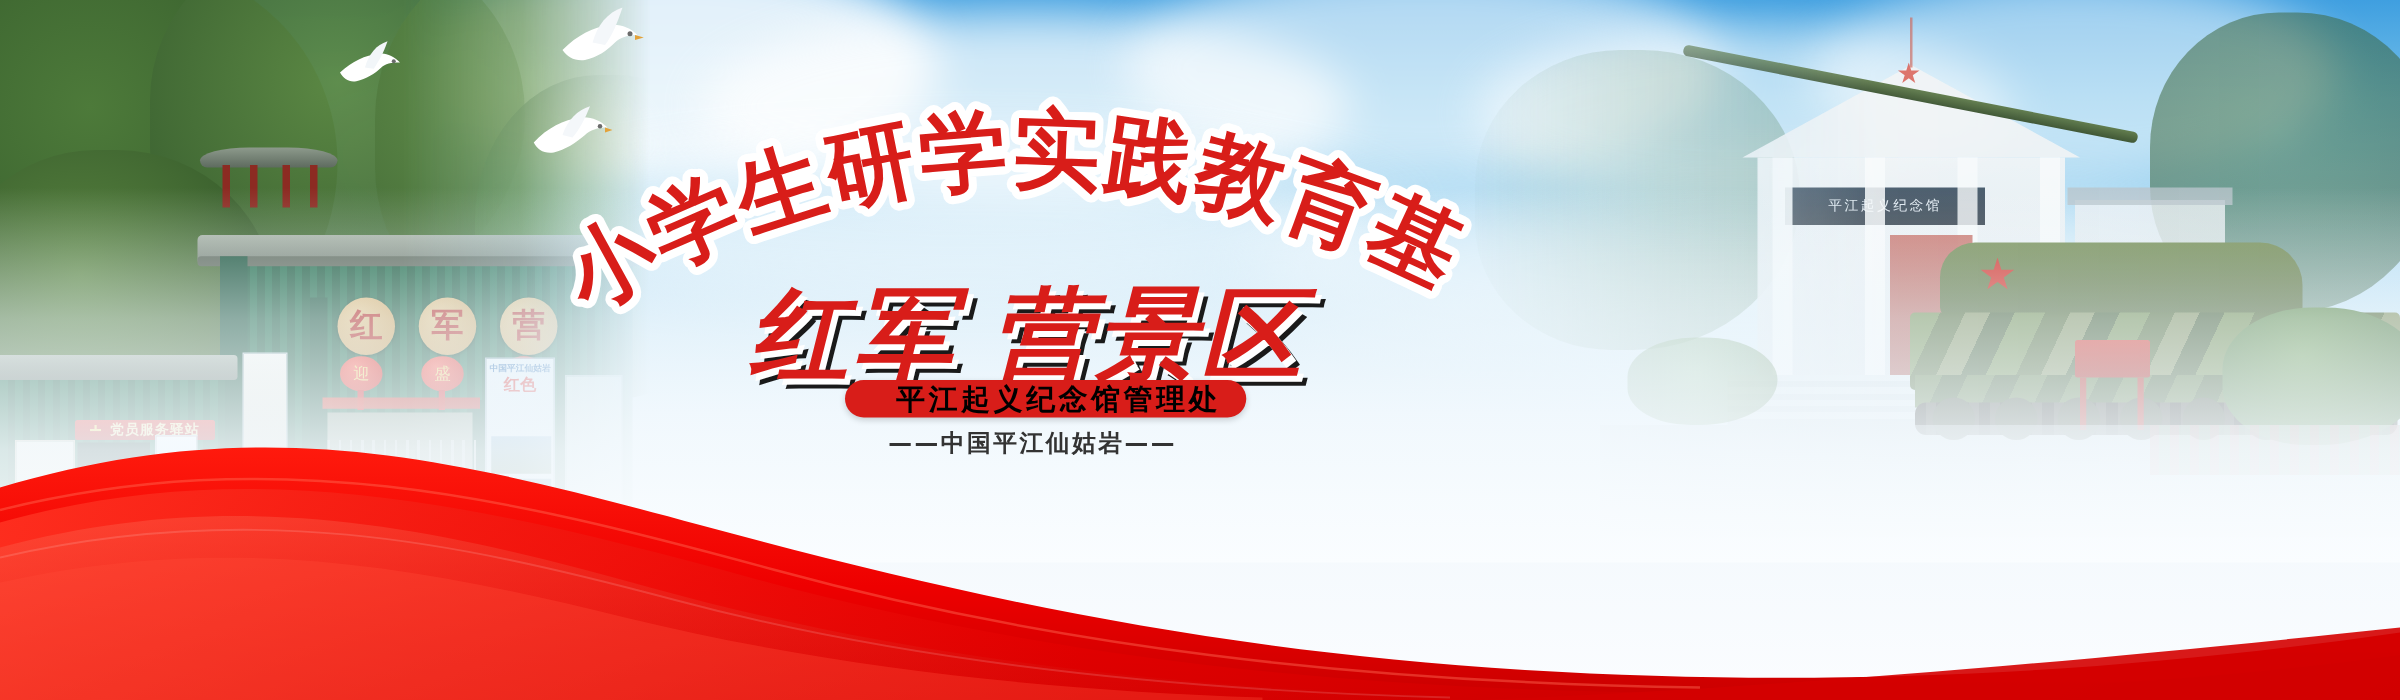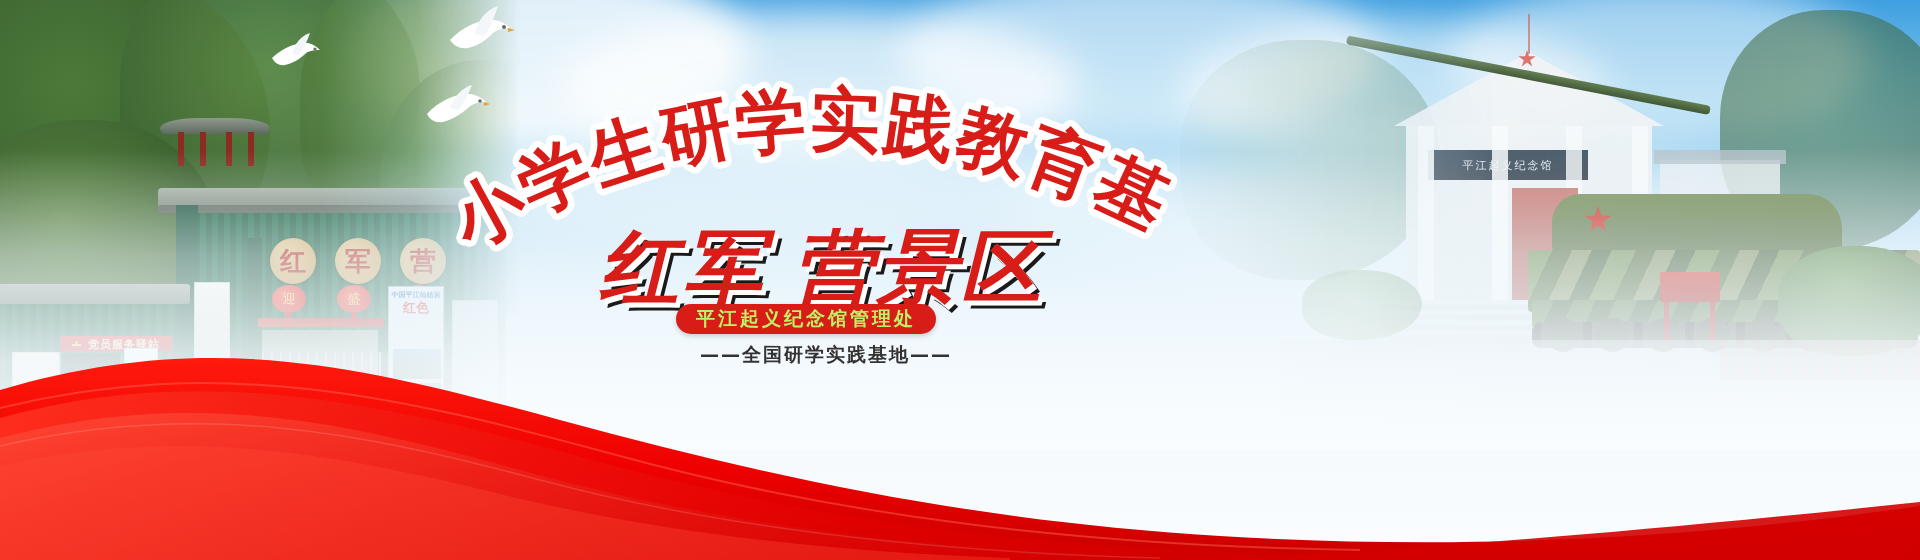--- a/index.html
+++ b/index.html
@@ -71,22 +71,22 @@
   #main-title .t { font-family:"DejaVu Serif", serif; font-weight:bold;
                    font-size:80px; line-height:86px; color:#d81d19;
                    letter-spacing:4px; font-style:italic;
                    text-shadow: 4px 5px 0 #ffffff, 7px 8px 0 #1a1a1a; white-space:nowrap; }
   #main-title .gap { display:inline-block; width:26px; }
 
   
   #badge { position:absolute; left:676px; top:304px; height:30px; padding:0 20px;
            background:#d81d19; border-radius:15px; display:flex; align-items:center;
            justify-content:center; box-shadow:0 2px 5px rgba(0,0,0,.18); }
-  #badge span { color:#bef264; font-size:19px; font-weight:bold; letter-spacing:3px;
-                font-family:"DejaVu Sans", sans-serif; }
+  #badge span { color:#000000; font-size:23px; font-weight:bold; letter-spacing:3px;
+                font-family:"DejaVu Sans", sans-serif;margin-left:21px; }
 
   
   #subtitle { position:absolute; left:626px; top:342px; width:400px; text-align:center;
               color:#333; font-size:19px; letter-spacing:2px; font-weight:bold;
               font-family:"DejaVu Sans", sans-serif; }
 
   
   #silk { position:absolute; left:0; bottom:0; width:1920px; height:290px; }
 </style>
 </head>
@@ -315,21 +315,21 @@
   <div id="main-title">
     <div class="t">
       <span>红军</span><span class="gap"></span><span>营景区</span>
     </div>
   </div>
 
   <div id="badge">
     <span>平江起义纪念馆管理处</span>
   </div>
 
-  <div id="subtitle">——全国研学实践基地——</div>
+  <div id="subtitle">——中国平江仙姑岩——</div>
 
   <svg id="silk" viewBox="0 0 1920 290" preserveAspectRatio="none">
     <defs>
       <linearGradient id="silkA" x1="0" y1="0" x2="0" y2="1">
         <stop offset="0%" stop-color="#ff1a0d"></stop>
         <stop offset="55%" stop-color="#ee0000"></stop>
         <stop offset="100%" stop-color="#c90000"></stop>
       </linearGradient>
       <linearGradient id="silkB" x1="0" y1="0" x2="1" y2="0">
         <stop offset="0%" stop-color="#ff3322" stop-opacity=".85"></stop>

